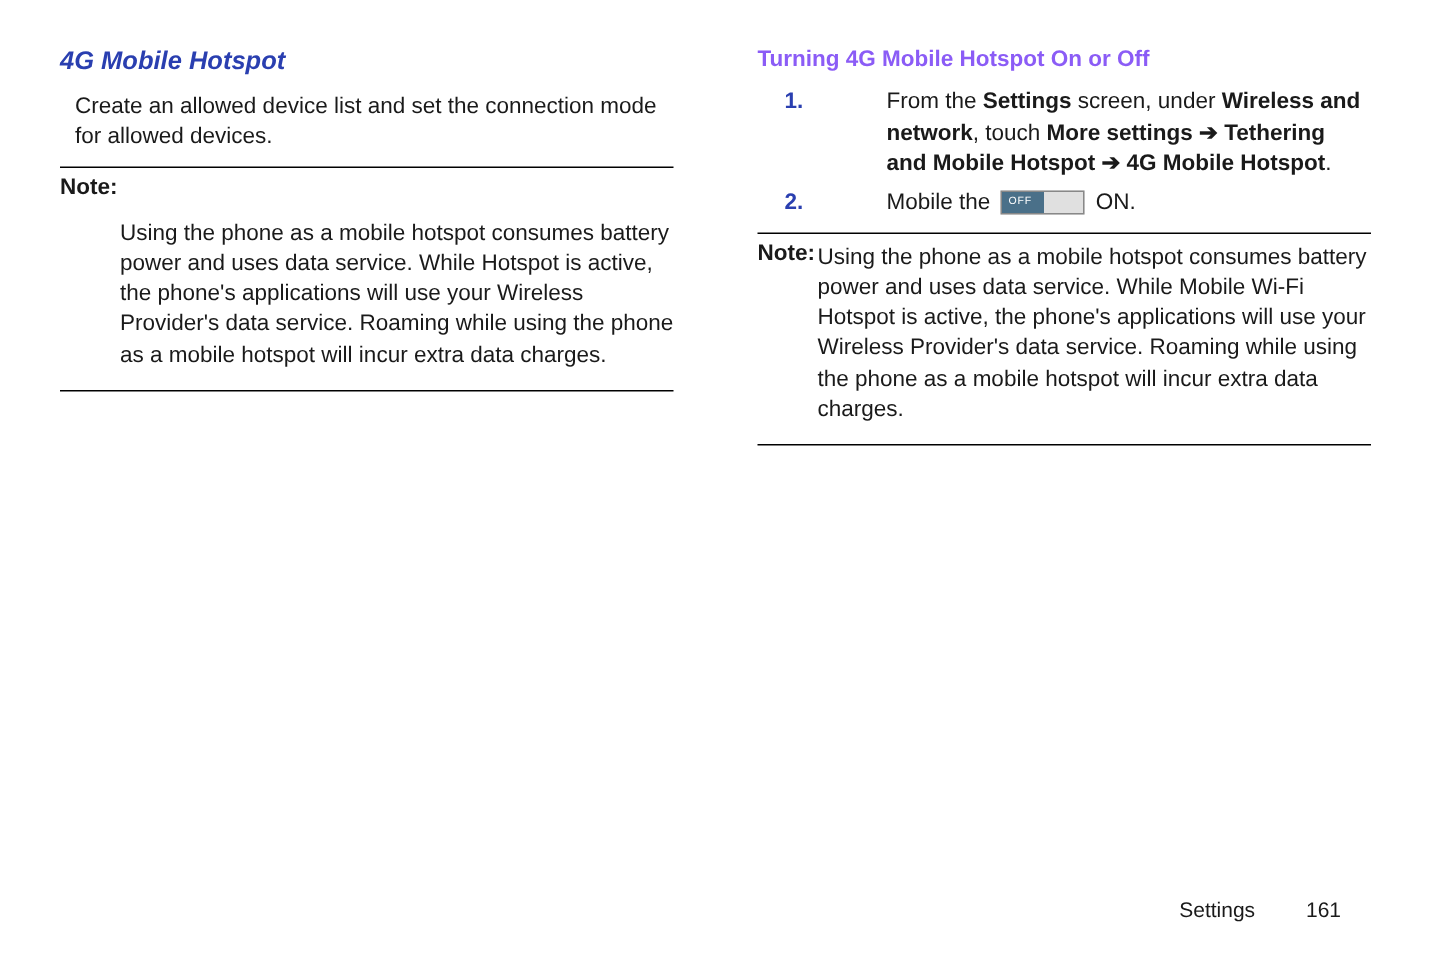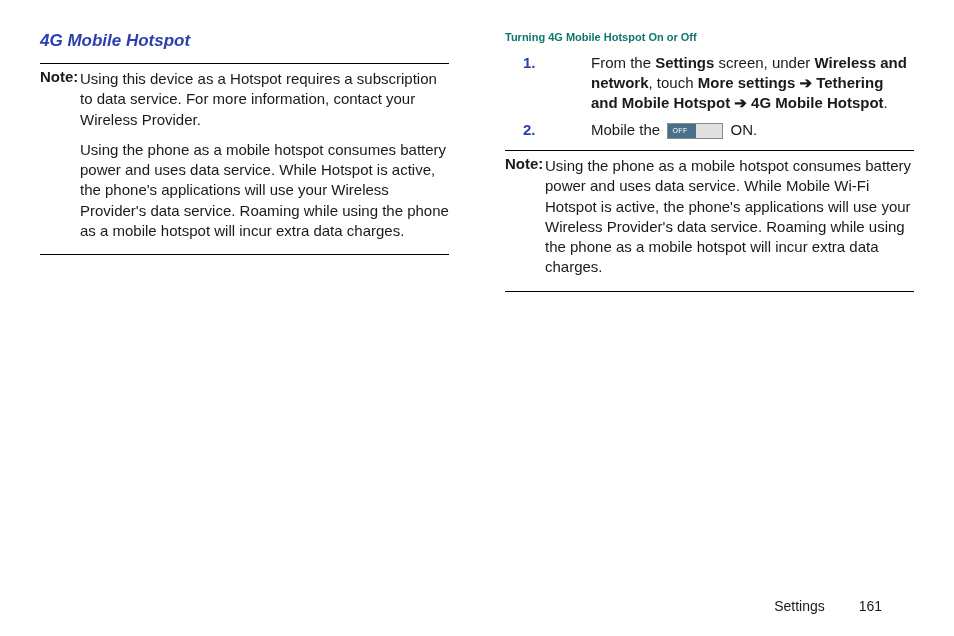--- a/index.html
+++ b/index.html
@@ -26,23 +26,23 @@
       flex: 1;
     }
     .section-heading {
       color: #2a3fb0;
       font-style: italic;
       font-weight: bold;
       font-size: 17px;
       margin-bottom: 8px;
     }
     .subsection-heading {
-      color: #0f766e;
+      color: #8b5cf6;
       font-weight: bold;
-      font-size: 11px;
+      font-size: 15px;
       margin-bottom: 8px;
     }
     .para {
       margin-left: 10px;
       margin-bottom: 10px;
     }
     .note-block {
       border-top: 1px solid #000;
       border-bottom: 1px solid #000;
       padding: 3px 0;
@@ -106,37 +106,37 @@
       position: absolute;
       left: 4px;
       top: 2px;
       font-size: 7px;
       color: #fff;
       letter-spacing: 0.5px;
     }
     .footer {
       position: absolute;
       bottom: 20px;
-      right: 72px;
+      right: 60px;
       font-size: 14px;
     }
     .footer-section {
       margin-right: 30px;
     }
   </style>
 </head>
 <body>
 
 <div class="columns">
   <div class="col">
     <div class="section-heading">4G Mobile Hotspot</div>
+    <div class="para">Create an allowed device list and set the connection mode for allowed devices.</div>
     <div class="note-block">
       <div class="note-line">
         <span class="note-label">Note:</span>
-        <span class="note-text">Using this device as a Hotspot requires a subscription to data service. For more information, contact your Wireless Provider.</span>
       </div>
       <div class="note-line" style="margin-left:40px;">Using the phone as a mobile hotspot consumes battery power and uses data service. While Hotspot is active, the phone's applications will use your Wireless Provider's data service. Roaming while using the phone as a mobile hotspot will incur extra data charges.</div>
     </div>
   </div>
 
   <div class="col">
     <div class="subsection-heading">Turning 4G Mobile Hotspot On or Off</div>
     <div class="ol">
       <div class="ol-item">
         <div class="ol-num">1.</div>

